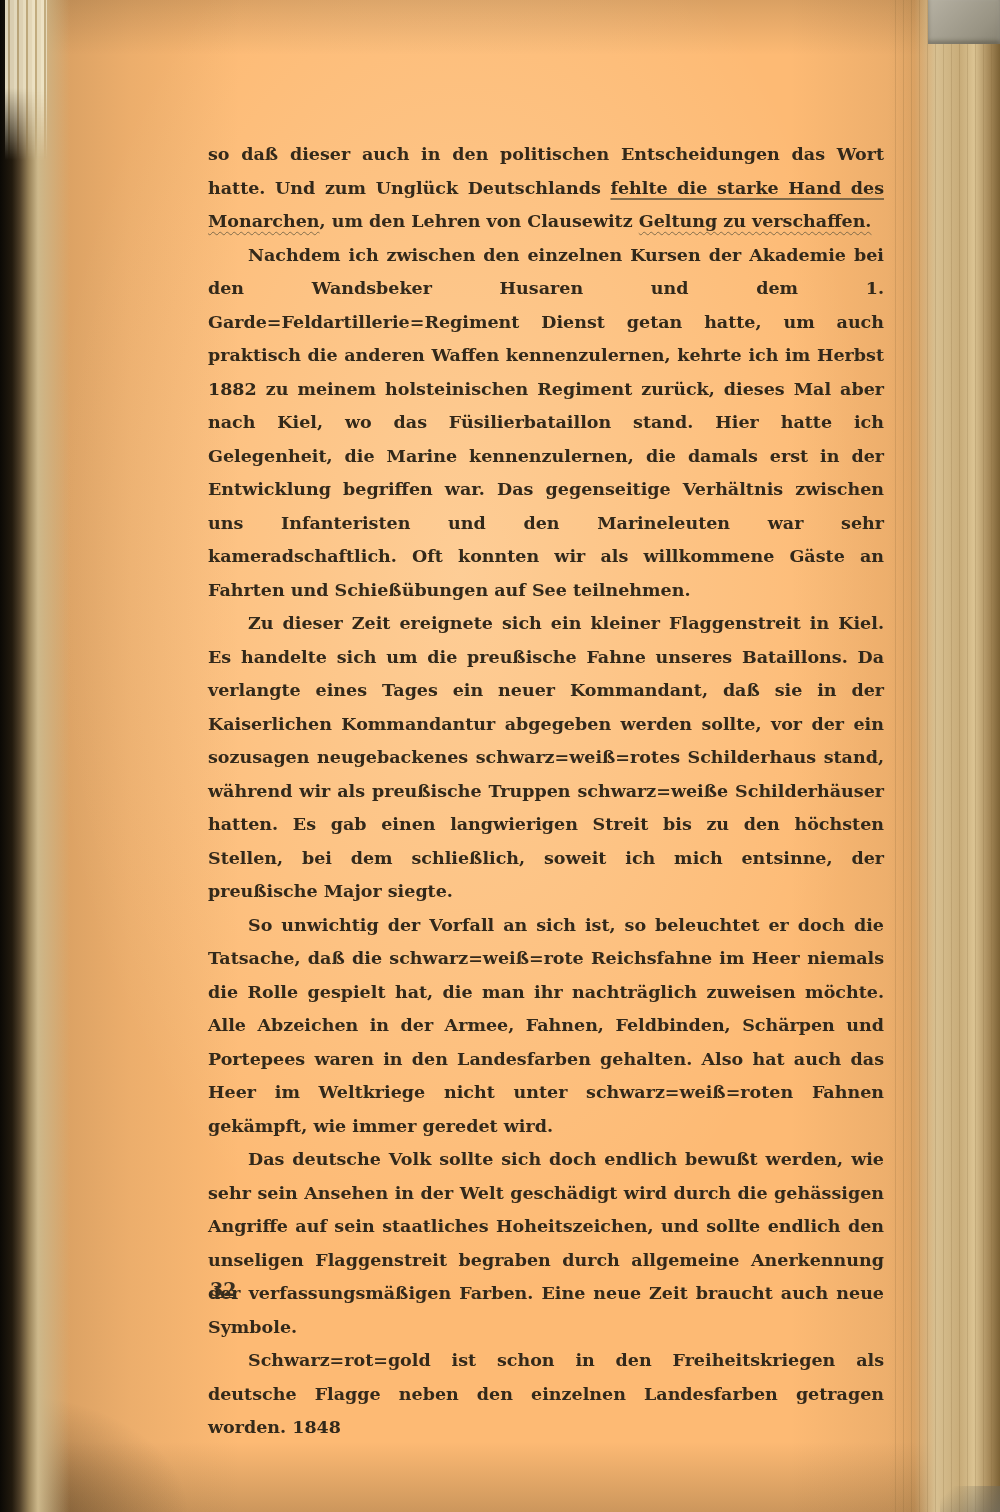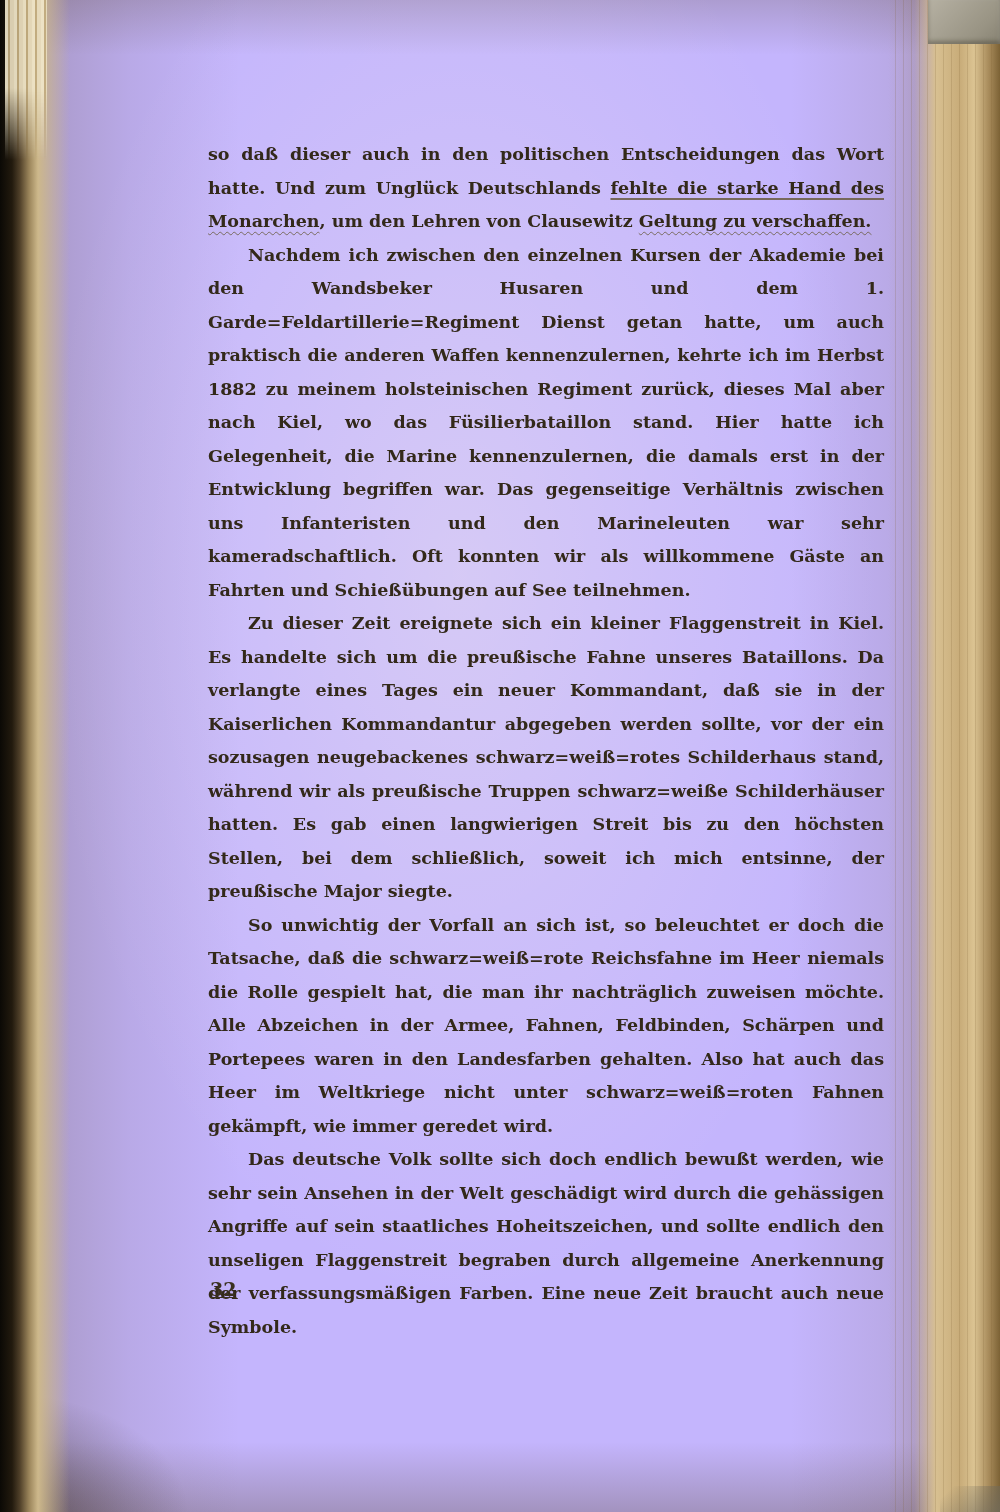--- a/index.html
+++ b/index.html
@@ -5,21 +5,21 @@
   html, body {
     margin: 0;
     padding: 0;
     background: #181208;
   }
   .scan {
     position: relative;
     width: 1000px;
     height: 1512px;
     overflow: hidden;
-    background: #c4b5fd;
+    background: #fdba74;
     font-family: "DejaVu Serif", serif;
   }
   
   .vignette {
     position: absolute;
     inset: 0;
     z-index: 1;
     pointer-events: none;
     background:
       radial-gradient(ellipse at 46% 38%, rgba(255,249,228,0.30) 0%, rgba(255,249,228,0) 55%),
@@ -138,20 +138,21 @@
   <div class="shadow-bl"></div>
 
   <div class="text-block">
     <p class="para first">
       <span>so daß dieser auch in den politischen Entscheidungen das Wort hatte. Und zum Unglück Deutschlands </span><span class="u-straight">fehlte die starke Hand des</span><span> </span><span class="u-wavy">Monarchen</span><span>, um den Lehren von Clausewitz </span><span class="u-wavy">Geltung zu verschaffen.</span>
     </p>
     <p class="para">Nachdem ich zwischen den einzelnen Kursen der Akademie bei den Wandsbeker Husaren und dem 1. Garde=Feldartillerie=Regiment Dienst getan hatte, um auch praktisch die anderen Waffen kennenzulernen, kehrte ich im Herbst 1882 zu meinem holsteinischen Regiment zurück, dieses Mal aber nach Kiel, wo das Füsilierbataillon stand. Hier hatte ich Gelegenheit, die Marine kennenzulernen, die damals erst in der Entwicklung begriffen war. Das gegenseitige Verhältnis zwischen uns Infanteristen und den Marineleuten war sehr kameradschaftlich. Oft konnten wir als willkommene Gäste an Fahrten und Schießübungen auf See teilnehmen.</p>
     <p class="para">Zu dieser Zeit ereignete sich ein kleiner Flaggenstreit in Kiel. Es handelte sich um die preußische Fahne unseres Bataillons. Da verlangte eines Tages ein neuer Kommandant, daß sie in der Kaiserlichen Kommandantur abgegeben werden sollte, vor der ein sozusagen neugebackenes schwarz=weiß=rotes Schilderhaus stand, während wir als preußische Truppen schwarz=weiße Schilderhäuser hatten. Es gab einen langwierigen Streit bis zu den höchsten Stellen, bei dem schließlich, soweit ich mich entsinne, der preußische Major siegte.</p>
     <p class="para">So unwichtig der Vorfall an sich ist, so beleuchtet er doch die Tatsache, daß die schwarz=weiß=rote Reichsfahne im Heer niemals die Rolle gespielt hat, die man ihr nachträglich zuweisen möchte. Alle Abzeichen in der Armee, Fahnen, Feldbinden, Schärpen und Portepees waren in den Landesfarben gehalten. Also hat auch das Heer im Weltkriege nicht unter schwarz=weiß=roten Fahnen gekämpft, wie immer geredet wird.</p>
     <p class="para">Das deutsche Volk sollte sich doch endlich bewußt werden, wie sehr sein Ansehen in der Welt geschädigt wird durch die gehässigen Angriffe auf sein staatliches Hoheitszeichen, und sollte endlich den unseligen Flaggenstreit begraben durch allgemeine Anerkennung der verfassungsmäßigen Farben. Eine neue Zeit braucht auch neue Symbole.</p>
+    <p class="para">Schwarz=rot=gold ist schon in den Freiheitskriegen als deutsche Flagge neben den einzelnen Landesfarben getragen worden. 1848</p>
   </div>
 
   <div class="page-number">32</div>
 
   <div class="edge-left"></div>
   <div class="pages-tl"></div>
   <div class="edge-right"></div>
   <div class="cloth-tr"></div>
   <div class="cloth-br"></div>
 

